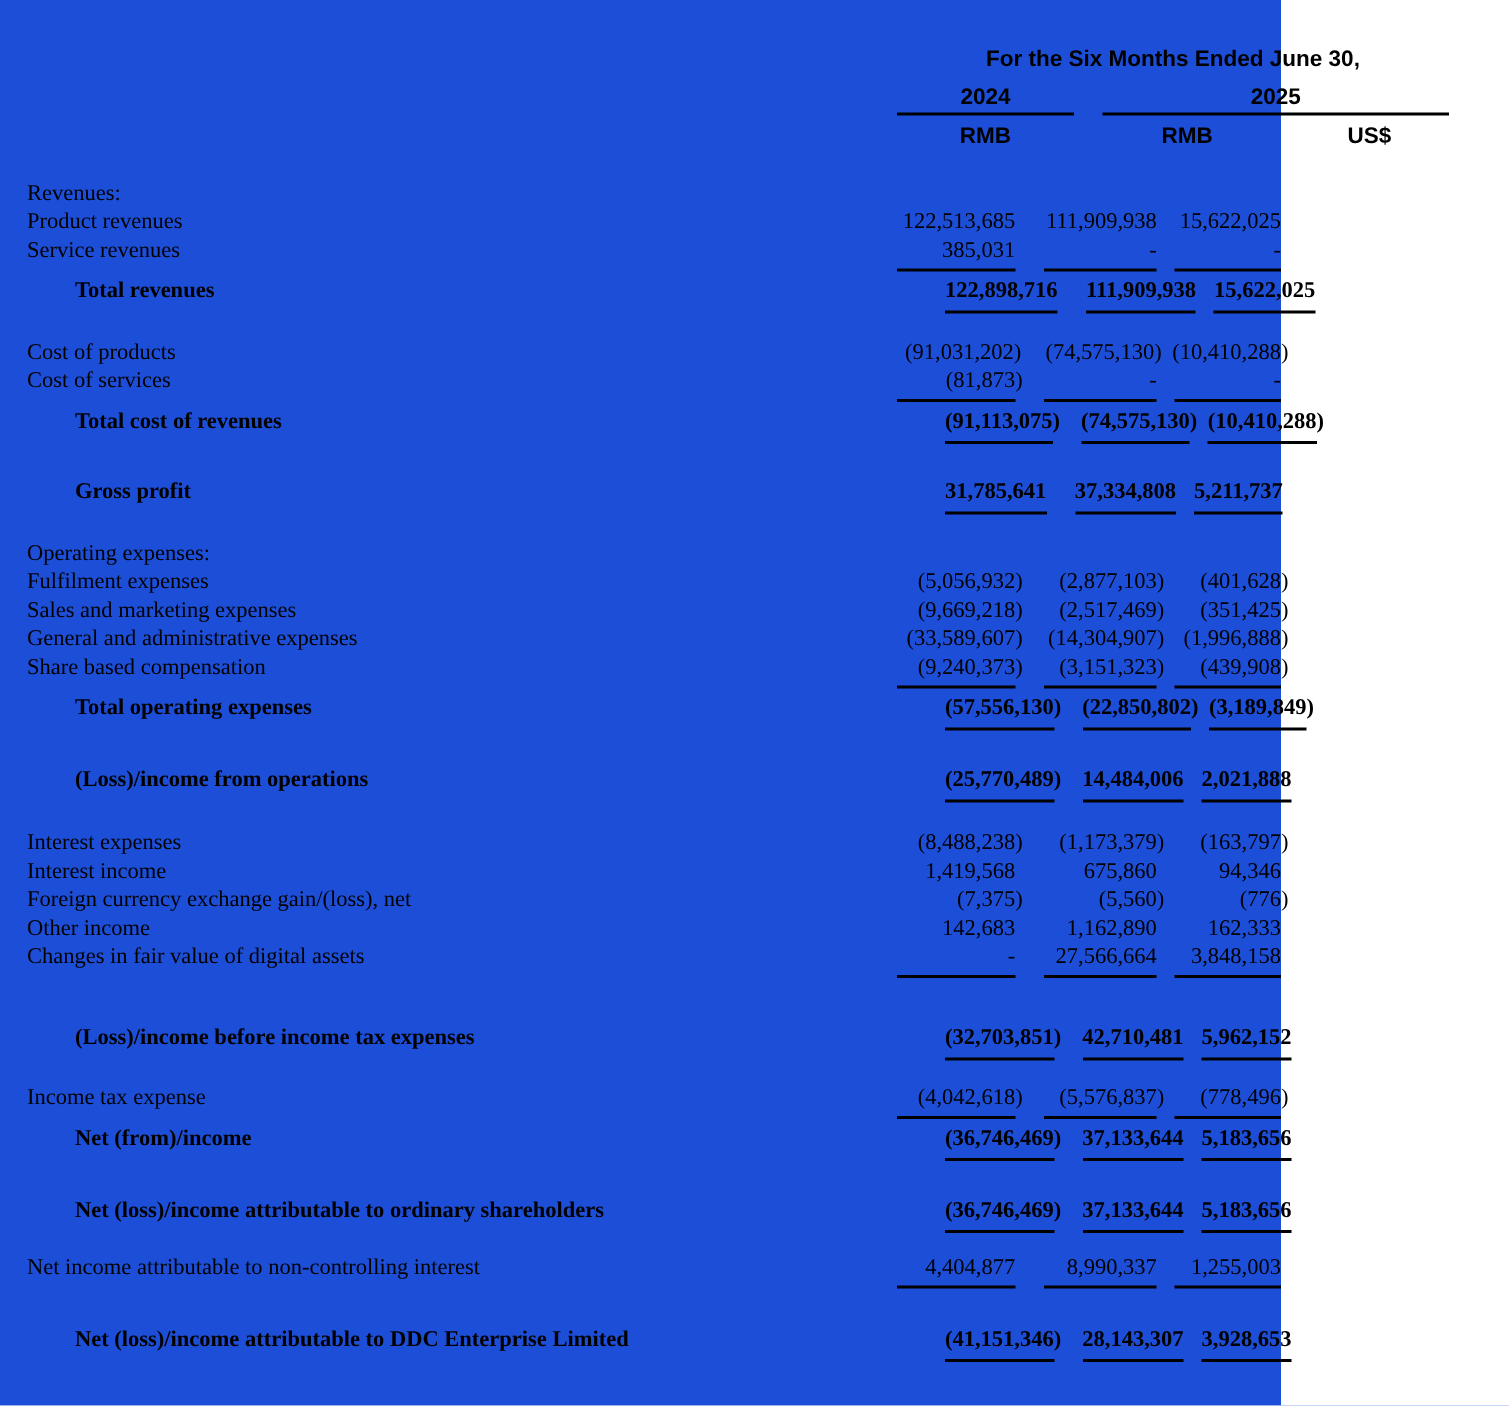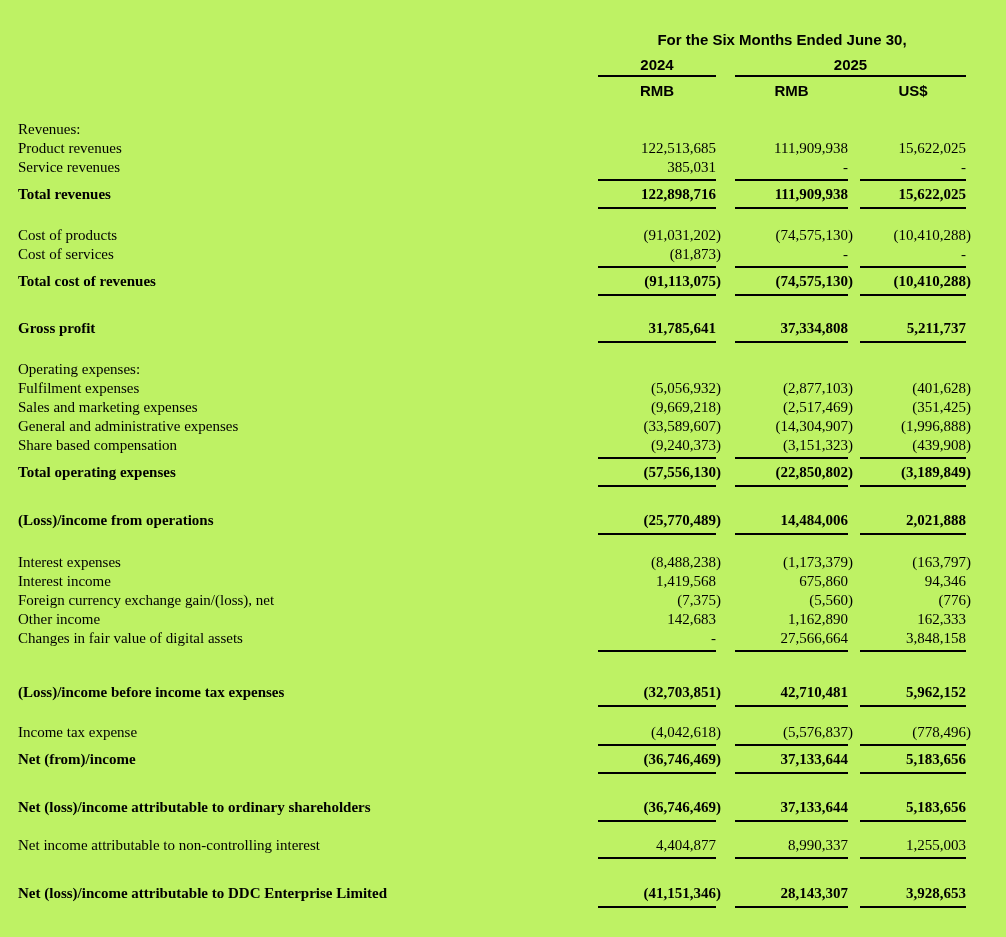--- a/index.html
+++ b/index.html
@@ -9,21 +9,21 @@
   }
   body {
     width: 1006px;
     height: 937px;
     font-family: "Liberation Sans", "DejaVu Sans", sans-serif;
     font-size: 15px;
     line-height: 19px;
     color: #000000;
     overflow: hidden;
   }
-  .sheet { width: 1006px; height: 937px; background: #bef264; }
+  .sheet { width: 854px; height: 937px; background: #1d4ed8; }
 
   
   .hdr { padding-left: 598px; padding-top: 30px; }
   .hdr-inner { width: 368px; }
   .hdr-title { text-align: center; font-weight: bold; white-space: nowrap; }
   .hdr-years { display: flex; margin-top: 6px; justify-content: center; }
   .yr {
     font-weight: bold; text-align: center;
     border-bottom: 2px solid #000; padding-bottom: 1px;
   }
@@ -37,21 +37,21 @@
 
   
   .rows { margin-top: 20px; font-family: Liberation Serif, serif; }
   .row { display: flex; align-items: flex-start; }
   .lbl { flex: 0 0 580px; padding-left: 18px; white-space: nowrap; }
   .c { text-align: right; white-space: nowrap; }
   .c1 { width: 118px; }
   .c2 { width: 113px; margin-left: 19px; }
   .c3 { width: 106px; margin-left: 12px; }
   .c.rule { border-bottom: 2px solid #000; padding-bottom: 2px; }
-  .row.bold { font-weight: bold; }
+  .row.bold { font-weight: bold; margin-left: 32px; }
   .row.total .lbl { padding-top: 4px; }
   .row.total .c { padding-top: 4px; padding-bottom: 3px; }
   .row.total .c.rule { border-bottom-width: 2.5px; }
   
   .hang { display: inline-block; width: 6px; margin-right: -6px; text-align: left; }
   .spacer { width: 100%; }
 </style>
 </head>
 <body>
 

